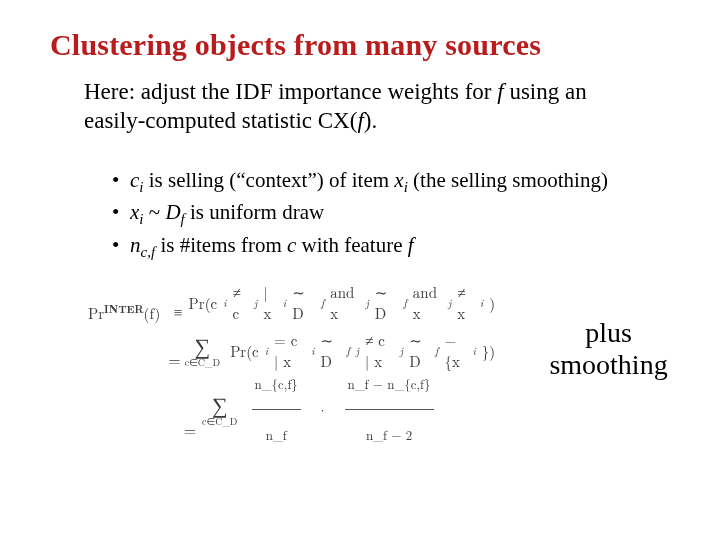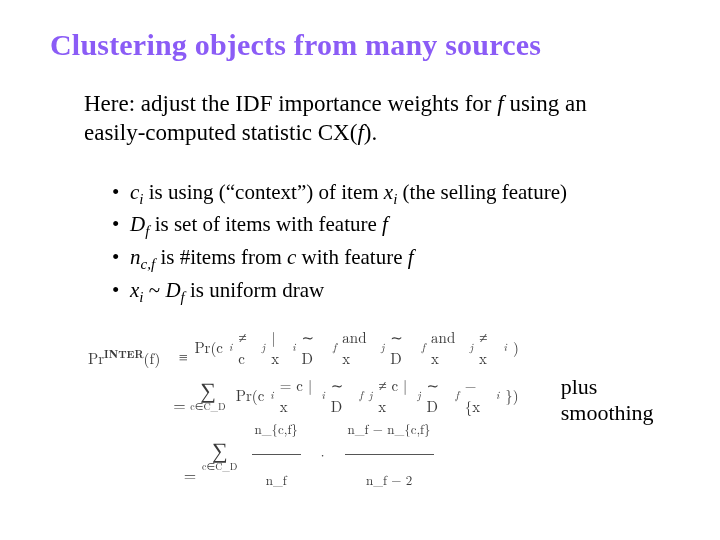--- a/index.html
+++ b/index.html
@@ -12,24 +12,24 @@
     color: #000;
     overflow: hidden;
   }
   .slide {
     box-sizing: border-box;
     width: 720px;
     height: 540px;
     padding: 20px 40px 20px 50px;
   }
   .title {
-    color: #8b5cf6;
+    color: #b91c1c;
     font-size: 30px;
     font-weight: bold;
-    margin: 8px 0 28px 0;
+    margin: 8px 0 16px 0;
     letter-spacing: 0.2px;
   }
   .intro {
     font-size: 23px;
     line-height: 1.25;
     margin: 0 30px 31px 34px;
   }
   .intro .it { font-style: italic; }
   .bullets {
     list-style: none;
@@ -73,48 +73,46 @@
   .frac .num, .frac .den { padding: 0 3px; font-size: 13px; }
   .frac .bar { width: 100%; height: 1px; background: #555; margin: 1px 0; }
   .mid { display: inline-block; margin: 0 6px; font-size: 15px; }
   .note-area {
     display: flex;
     align-items: flex-end;
     height: 100px;
     padding-bottom: 8px;
   }
   .note {
-    font-size: 22px;
+    font-size: 28px;
     margin-left: 18px;
+    text-align: center;
   }
   .super { vertical-align: super; font-size: 0.7em; }
 </style>
 </head>
 <body>
 
 <div class="slide">
 
   <div class="title">Clustering objects from many sources</div>
 
   <p class="intro">
     <span>Here: adjust the IDF importance weights for </span><span class="it">f</span><span> using an easily-computed statistic CX(</span><span class="it">f</span><span>).</span>
   </p>
 
   <ul class="bullets">
     <li>
-      <span class="it">c</span><span class="sub">i</span><span> is using (“context”) of item </span><span class="it">x</span><span class="sub">i</span><span> (the selling feature)</span>
+      <span class="it">c</span><span class="sub">i</span><span> is selling (“context”) of item </span><span class="it">x</span><span class="sub">i</span><span> (the selling smoothing)</span>
     </li>
     <li>
-      <span class="it">D</span><span class="sub">f</span><span> is set of items with feature </span><span class="it">f</span>
+      <span class="it">x</span><span class="sub">i</span><span> ~ </span><span class="it">D</span><span class="sub">f</span><span> is uniform draw</span>
     </li>
     <li>
       <span class="it">n</span><span class="sub">c,f</span><span> is #items from </span><span class="it">c</span><span> with feature </span><span class="it">f</span>
-    </li>
-    <li>
-      <span class="it">x</span><span class="sub">i</span><span> ~ </span><span class="it">D</span><span class="sub">f</span><span> is uniform draw</span>
     </li>
   </ul>
 
   <div class="eq-wrap">
     <div class="eq-block">
 
       <div class="eq-row">
         <span class="eq-label">
           <span>Pr</span><span class="super" style="font-weight:bold">INTER</span><span>(f)</span>
         </span>

